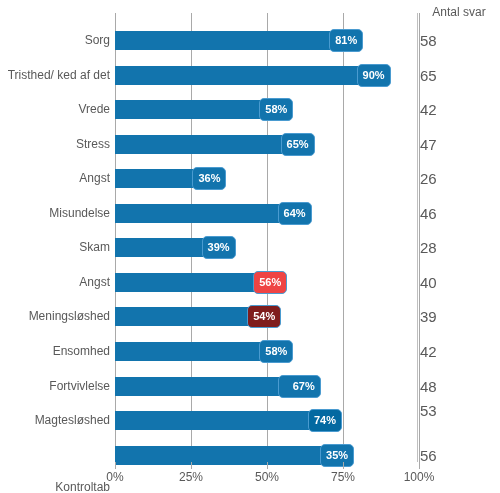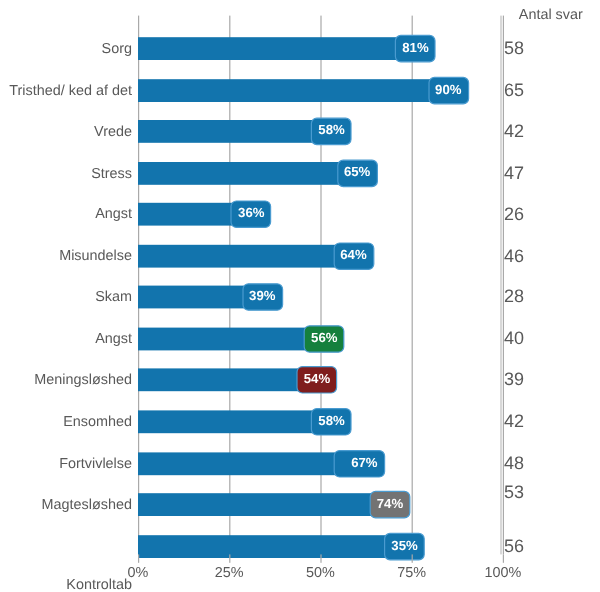--- a/index.html
+++ b/index.html
@@ -199,37 +199,37 @@
         <div class="bar-row" style="top: 190.75px;">
           <div class="bar" style="width: 194.56px; background: rgb(18, 116, 173);"></div>
           <div class="value-badge" style="background: rgb(18, 116, 173); right: 107.44px;">64%</div>
         </div>
         <div class="bar-row" style="top: 225.3px; padding-left: 36px;">
           <div class="bar" style="width: 118.56px; background: rgb(18, 116, 173);"></div>
           <div class="value-badge" style="background: rgb(18, 116, 173); right: 183.44px;">39%</div>
         </div>
         <div class="bar-row" style="top: 259.85px;">
           <div class="bar" style="width: 170.24px; background: rgb(18, 116, 173);"></div>
-          <div class="value-badge" style="background: #15803d; right: 131.76px;">56%</div>
+          <div class="value-badge" style="background: #ef4444; right: 131.76px;">56%</div>
         </div>
         <div class="bar-row" style="top: 294.4px;">
           <div class="bar" style="width: 164.16px; background: rgb(18, 116, 173);"></div>
           <div class="value-badge" style="background: #7f1d1d; right: 137.84px;">54%</div>
         </div>
         <div class="bar-row" style="top: 328.95px;">
           <div class="bar" style="width: 176.32px; background: rgb(18, 116, 173);"></div>
           <div class="value-badge" style="background: rgb(18, 116, 173); right: 125.68px;">58%</div>
         </div>
         <div class="bar-row" style="top: 363.5px;">
           <div class="bar" style="width: 203.68px; background: rgb(18, 116, 173);"></div>
           <div class="value-badge" style="background: rgb(18, 116, 173); right: 98.32px; padding-left: 14px;">67%</div>
         </div>
         <div class="bar-row" style="top: 398.05px;">
           <div class="bar" style="width: 224.96px; background: rgb(18, 116, 173);"></div>
-          <div class="value-badge" style="background: #737373; right: 77.04px;">74%</div>
+          <div class="value-badge" style="background: #0369a1; right: 77.04px;">74%</div>
         </div>
         <div class="bar-row" style="top: 432.6px;">
           <div class="bar" style="width: 237.12px; background: rgb(18, 116, 173);"></div>
           <div class="value-badge" style="background: rgb(18, 116, 173); right: 64.88px;">35%</div>
         </div>
       </div>
   </div>
 
   <div class="axis-layer">
       <div class="tick-mark" style="left: 115px;"></div>

